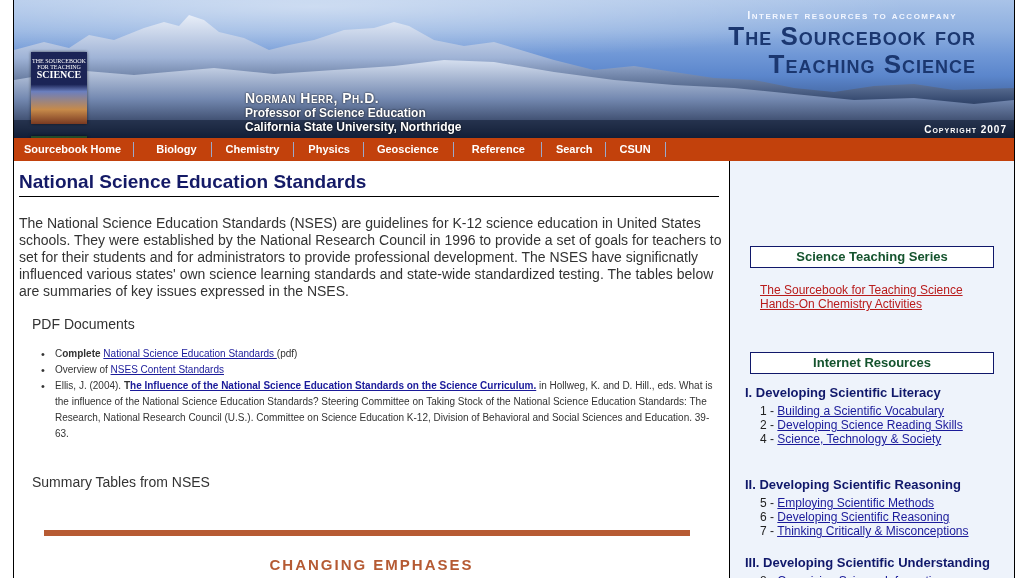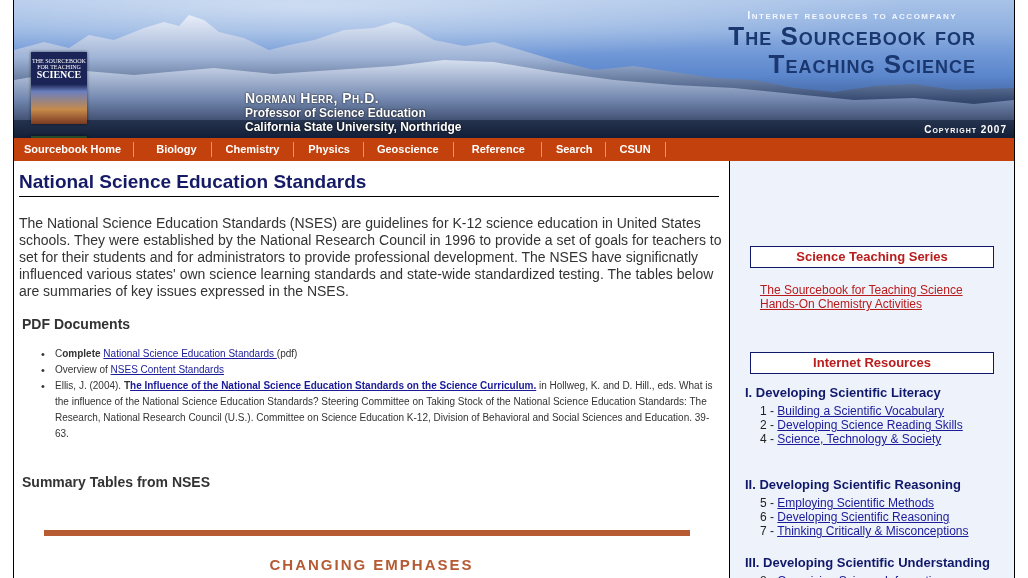--- a/index.html
+++ b/index.html
@@ -30,32 +30,32 @@
 
   
   #nav { position:absolute; left:0; top:138px; width:1000px; height:23px; background:#c2410c; display:flex; align-items:center; }
   #nav .item { color:#fff; font-size:11px; font-weight:bold; padding:0 12px 0 10px; height:15px; line-height:15px; border-right:1px solid #9aa9cc; }
   #nav .item:first-child { padding-left:10px; }
 
   
   #main { position:absolute; left:0; top:161px; width:715px; height:417px; }
   #main h1 { position:absolute; left:5px; top:10px; width:700px; margin:0; font-size:19px; color:#141a66; font-weight:bold; border-bottom:1px solid #000; padding-bottom:3px; line-height:22px; }
   #main .intro { position:absolute; left:5px; top:54px; width:705px; margin:0; font-size:14px; line-height:17px; color:#333; }
-  #main .h2 { position:absolute; left:8px; font-size:14px; font-weight:bold; color:#333; line-height:17px; }
+  #main .h2 { position:absolute; left:18px; font-size:14px; font-weight:normal; color:#333; line-height:17px; }
   #pdfs { position:absolute; left:41px; top:185px; width:665px; margin:0; padding:0; list-style:none; font-size:10px; line-height:16px; color:#333; }
   #pdfs li { position:relative; }
   #pdfs li::before { content:"•"; position:absolute; left:-14px; font-size:11px; top:0; }
   a { color:#1a1a9a; text-decoration:underline; }
   .b { font-weight:bold; }
   .orangebar { position:absolute; left:30px; top:369px; width:646px; height:6px; background:#b75b33; }
   .changing { position:absolute; left:0; top:395px; width:715px; text-align:center; color:#b55a33; font-size:15px; font-weight:bold; letter-spacing:2px; }
 
   
   #sidebar { position:absolute; left:715px; top:161px; width:285px; height:417px; background:#eef3fb; border-left:1px solid #000; box-sizing:border-box; }
-  .sbox { position:absolute; left:20px; width:244px; height:22px; border:1px solid #10186a; background:#fff; box-sizing:border-box; text-align:center; font-size:13px; font-weight:bold; color:#b91c1c; line-height:20px; }
+  .sbox { position:absolute; left:20px; width:244px; height:22px; border:1px solid #10186a; background:#fff; box-sizing:border-box; text-align:center; font-size:13px; font-weight:bold; color:#14532d; line-height:20px; }
   .series-links { position:absolute; left:30px; top:122px; font-size:12px; line-height:14px; }
   .series-links a { display:block; color:#b91c1c; }
   .sect { position:absolute; left:15px; font-size:13px; font-weight:bold; color:#10186a; line-height:16px; }
   .items { position:absolute; left:30px; font-size:12px; line-height:14px; color:#222; }
   .items div { white-space:nowrap; }
 </style>
 </head>
 <body>
 
 <div id="page">

